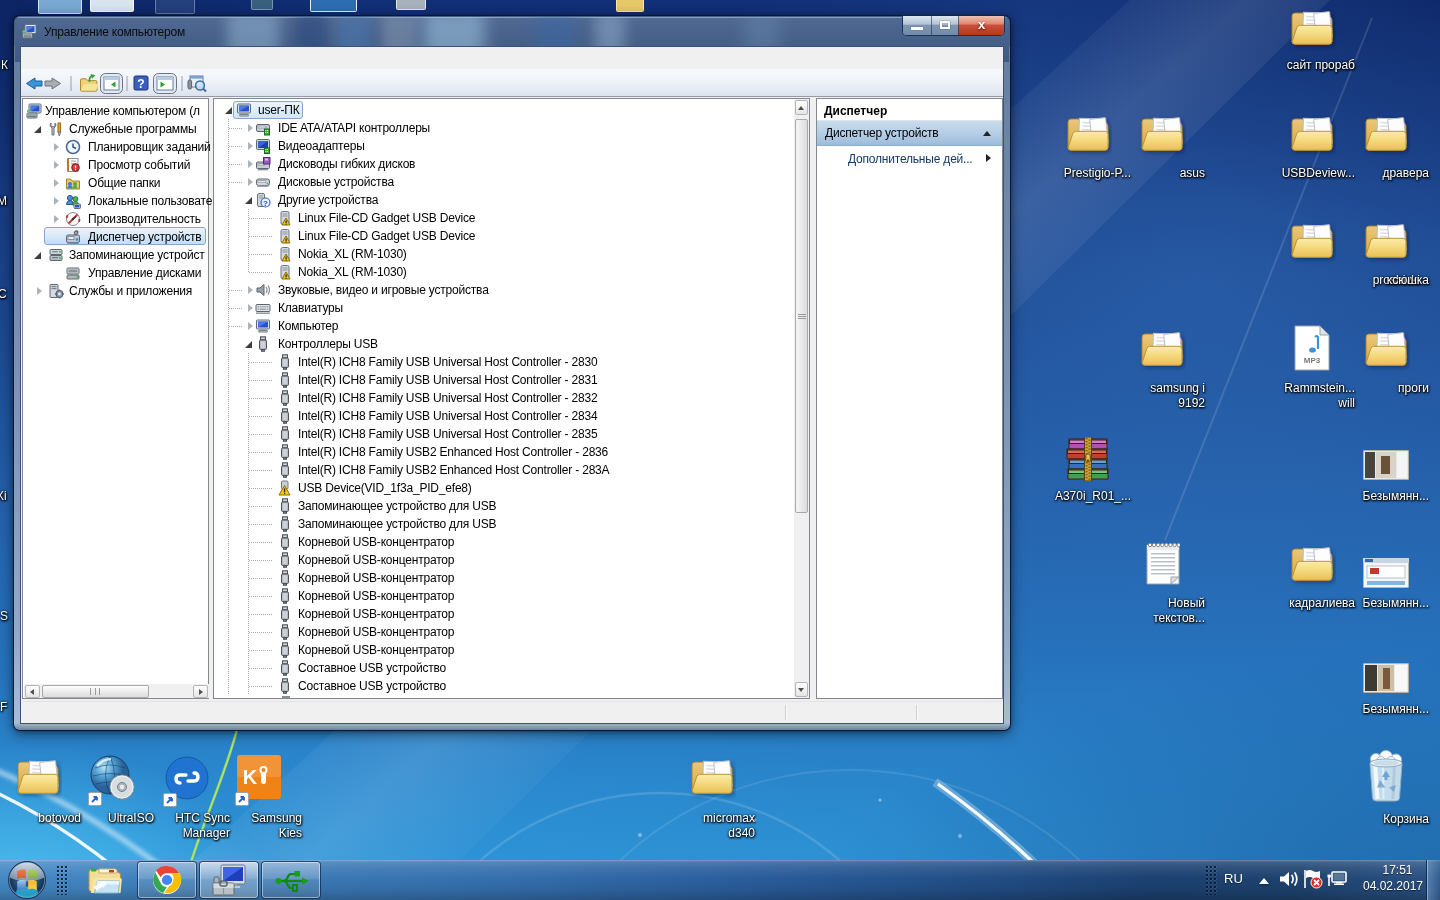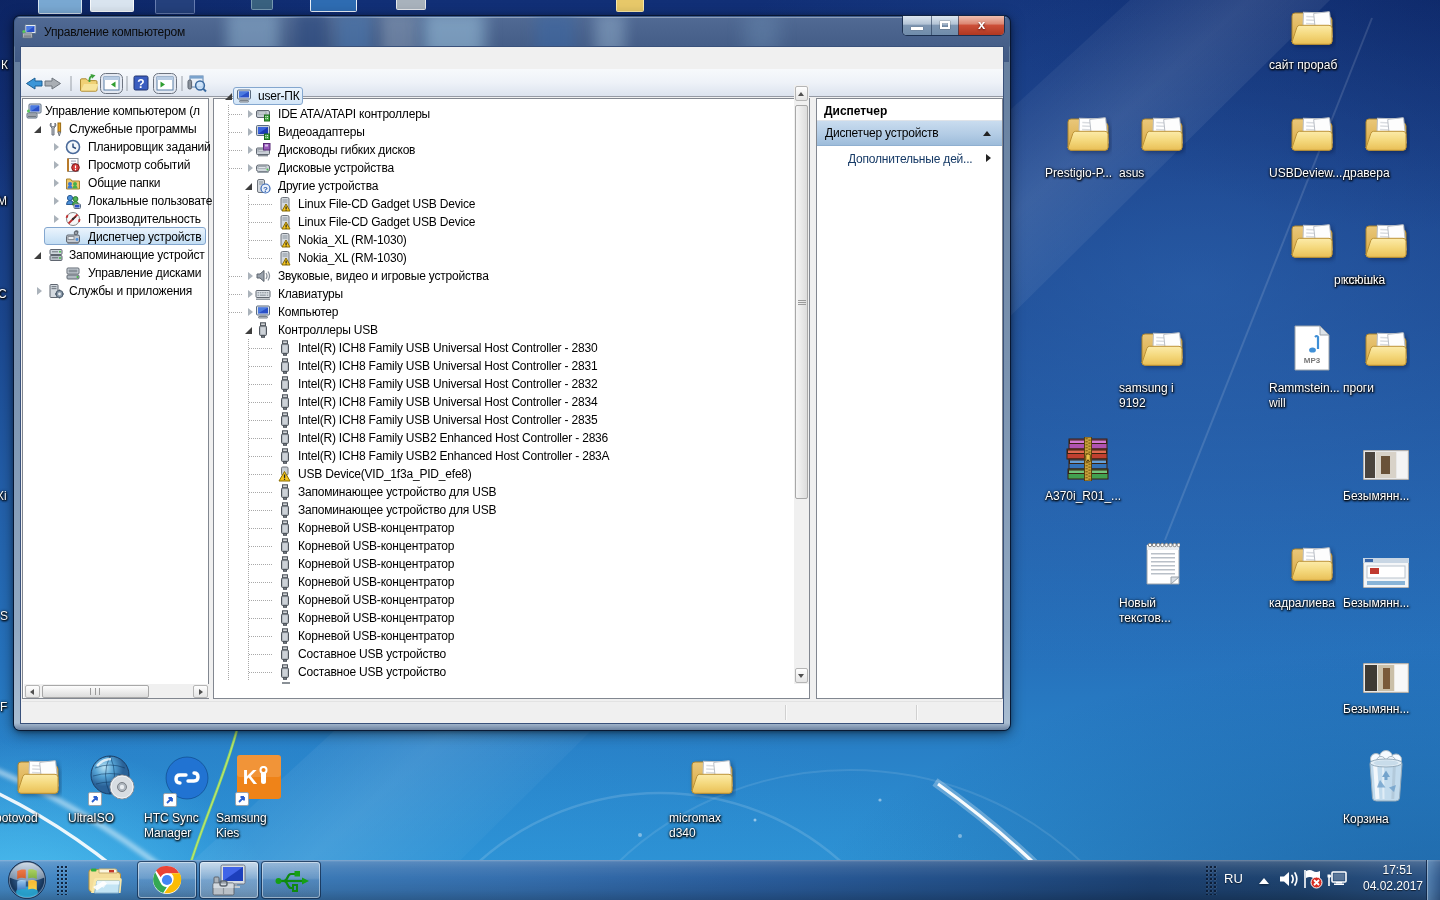--- a/index.html
+++ b/index.html
@@ -1,17 +1,17 @@
 <!DOCTYPE html>
 <html><head><meta charset="utf-8">
 <style>
 *{margin:0;padding:0;box-sizing:border-box}
 html,body{width:1440px;height:900px;overflow:hidden;font-family:"Liberation Sans",sans-serif}
 .ab{position:absolute}
-.lbl{position:absolute;color:#fff;font-size:12px;line-height:15px;text-align:left;
+.lbl{position:absolute;color:#fff;font-size:12px;line-height:15px;text-align:right;
  text-shadow:0 1px 2px rgba(0,0,0,.95),0 0 3px rgba(0,0,0,.8),1px 1px 2px rgba(0,0,0,.9)}
 .ttxt{font-size:12px;color:#000;white-space:nowrap;letter-spacing:-.2px}
 </style></head>
 <body>
 <div class="ab" id="wall" style="left:0;top:0;width:1440px;height:900px;background:
  radial-gradient(430px 300px at 1% 103%, rgba(86,205,248,.9), rgba(86,205,248,0) 62%),
  radial-gradient(1100px 520px at 22% 112%, rgba(45,150,220,.55), rgba(45,150,220,0) 68%),
  radial-gradient(950px 620px at 83% 32%, rgba(55,118,195,.45), rgba(55,118,195,0) 65%),
  radial-gradient(620px 330px at 100% 0%, rgba(8,28,88,.6), rgba(8,28,88,0) 70%),
  radial-gradient(520px 280px at 0% 0%, rgba(8,26,82,.5), rgba(8,26,82,0) 70%),
@@ -729,21 +729,21 @@
     <div class="ab" style="left:1px;top:585px;width:185px;height:15px;background:#f0f0f0">
 <div class="ab" style="left:1px;top:1px;width:15px;height:13px;background:linear-gradient(180deg,#fefefe,#e5e5e5);border:1px solid #b5b5b5;border-radius:2px"></div>
 <div class="ab" style="left:5.5px;top:5px;width:0;height:0;border-top:3px solid transparent;border-bottom:3px solid transparent;border-right:4px solid #505050"></div>
 <div class="ab" style="left:169px;top:1px;width:15px;height:13px;background:linear-gradient(180deg,#fefefe,#e5e5e5);border:1px solid #b5b5b5;border-radius:2px"></div>
 <div class="ab" style="left:175px;top:5px;width:0;height:0;border-top:3px solid transparent;border-bottom:3px solid transparent;border-left:4px solid #505050"></div>
 <div class="ab" style="left:18px;top:1px;width:107px;height:13px;background:linear-gradient(180deg,#fdfdfd,#dcdcdc);border:1px solid #a8a8a8;border-radius:2px"></div>
 <div class="ab" style="left:66px;top:4px;width:10px;height:7px;border-left:1px solid #9a9a9a;border-right:1px solid #9a9a9a"></div>
 <div class="ab" style="left:70.5px;top:4px;width:1px;height:7px;background:#9a9a9a"></div>
 </div>
   </div>
-<div class="ab" style="left:214px;top:85px;width:595px;height:599px;overflow:hidden">
+<div class="ab" style="left:214px;top:99px;width:595px;height:599px;overflow:hidden">
     <div class="ab" style="left:19px;top:2px;width:70px;height:18px;border:1px solid #84a7cf;border-radius:3px;background:linear-gradient(180deg,#ebf4fd 0,#d2e5f7 100%)"></div>
     <div class="ab" style="left:14px;top:20px;width:1px;height:575px;background-image:repeating-linear-gradient(180deg,#a8a8a8 0,#a8a8a8 1px,transparent 1px,transparent 2px)"></div>
     <div class="ab" style="left:34px;top:110px;width:1px;height:63px;background-image:repeating-linear-gradient(180deg,#a8a8a8 0,#a8a8a8 1px,transparent 1px,transparent 2px)"></div>
     <div class="ab" style="left:34px;top:254px;width:1px;height:341px;background-image:repeating-linear-gradient(180deg,#a8a8a8 0,#a8a8a8 1px,transparent 1px,transparent 2px)"></div>
     <div class="ab" style="left:11px;top:8px;width:0;height:0;border-right:7px solid #3e3e3e;border-top:7px solid transparent"></div>
     <div class="ab" style="left:22px;top:3px"><svg width="16" height="16" viewBox="0 0 16 16">
         <rect x="1.5" y="2" width="13" height="9" rx="1" fill="#dce4ec" stroke="#5a6b80"></rect>
         <rect x="3" y="3.5" width="10" height="6" fill="#2a50c8"></rect>
         <path d="M3 3.5 l10 0 -10 6 Z" fill="#4a7ae0"></path>
         <rect x="5" y="11" width="6" height="1.5" fill="#9aa4ae"></rect>

